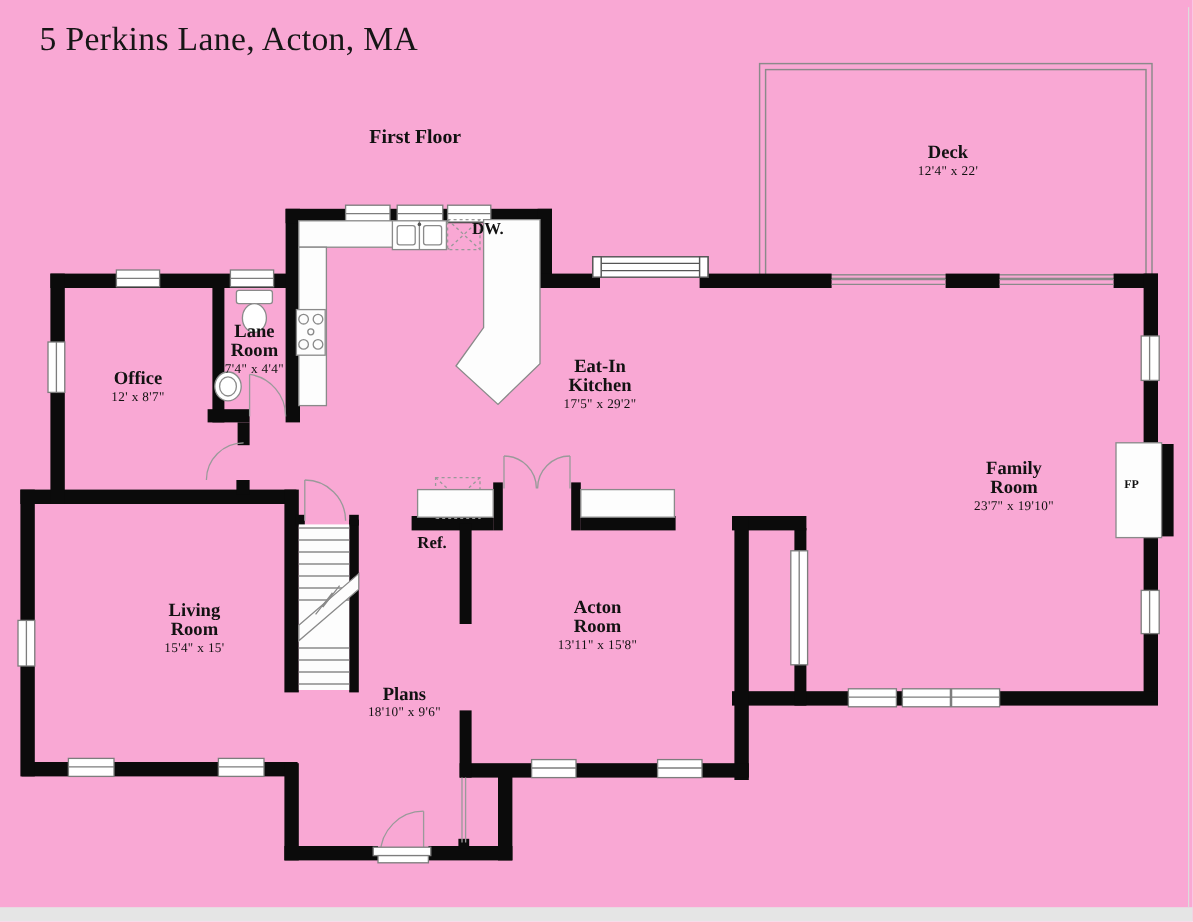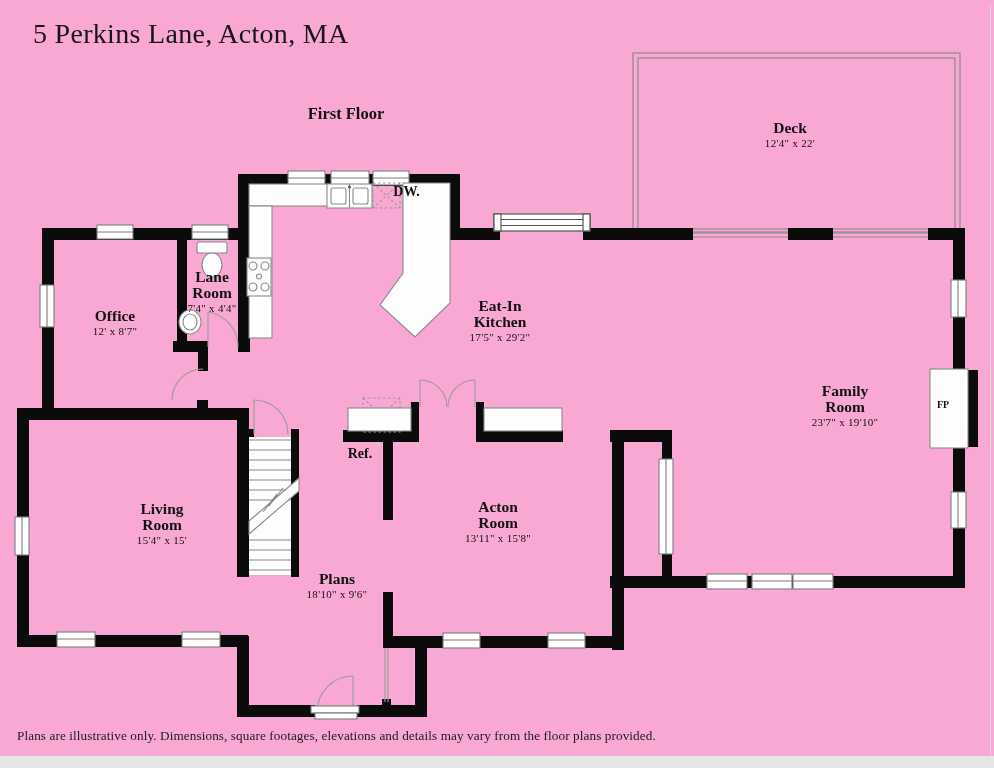--- a/index.html
+++ b/index.html
@@ -307,16 +307,15 @@
   <div class="label" style="left:337px;top:571px;">
     <div class="room-name">Plans</div>
     <div class="room-name"></div>
     <div class="room-dims">18'10" x 9'6"</div>
   </div>
 
   <div class="fixture-label" style="left:384px;top:184px;padding-left:45px;">DW.</div>
   <div class="fixture-label" style="left:360px;top:406px;margin-top:40px;">Ref.</div>
   <div id="fp-label">FP</div>
 
-  <div id="disclaimer">Plans are illustrative only. Dimensions, square footages, elevations and details may vary from the floor plans provided.</div>
   <div id="bottom-bar"></div>
   <div id="edge-line"></div>
 </div>
 
 </body></html>

